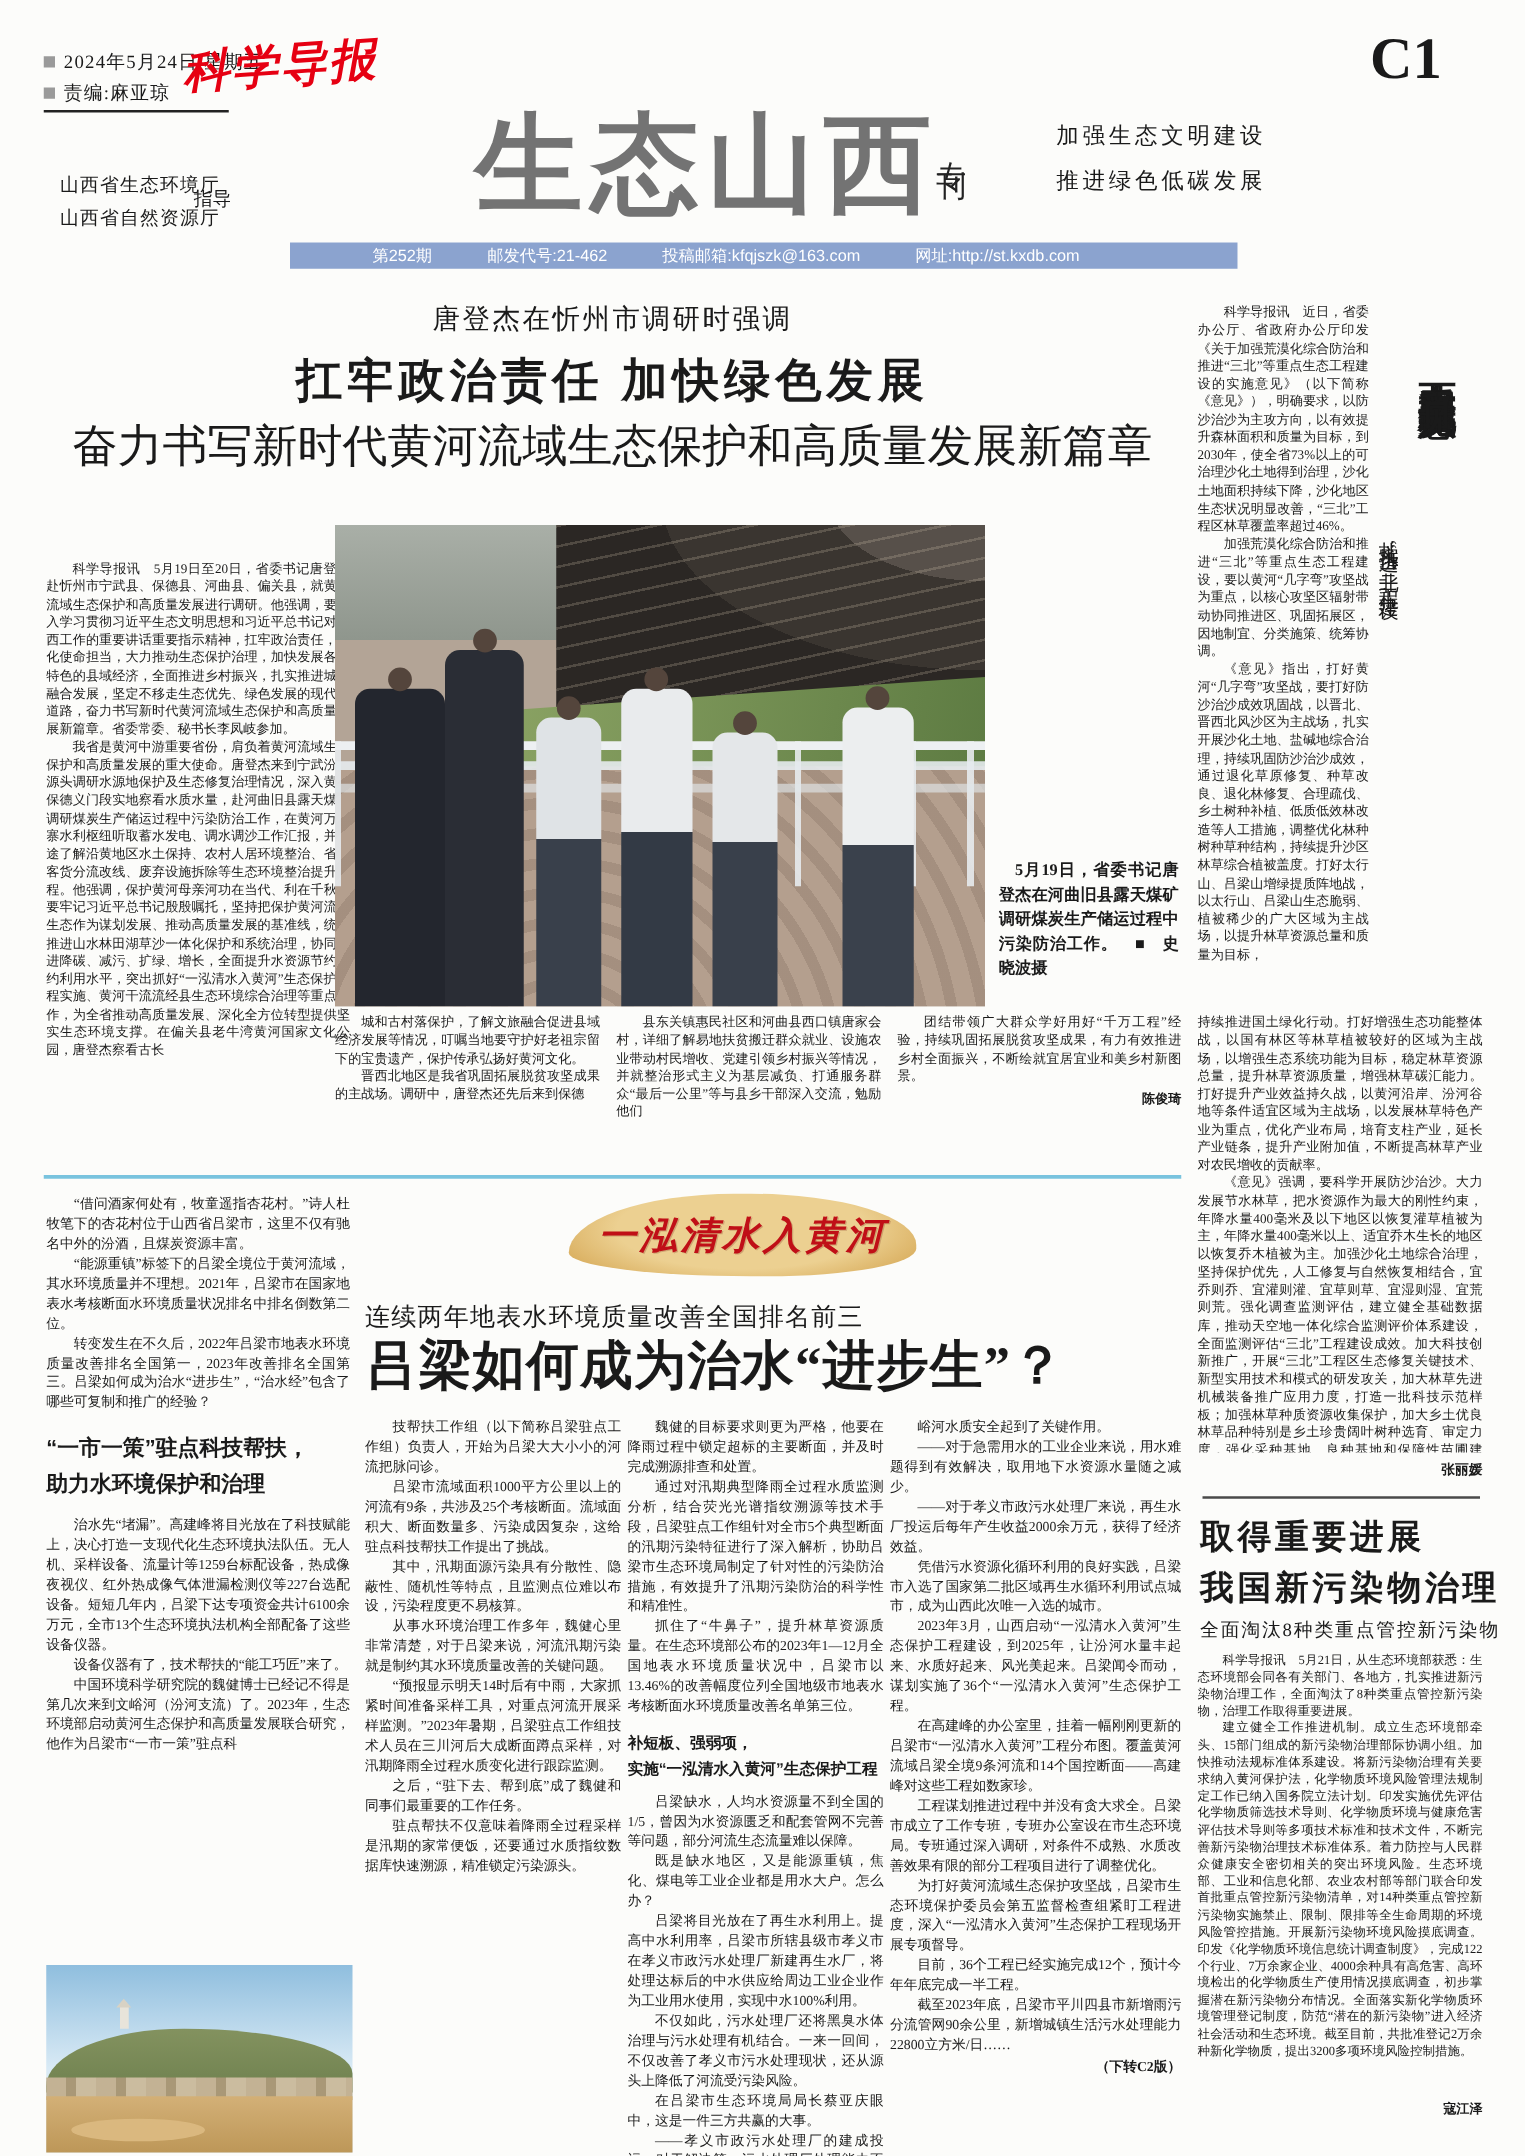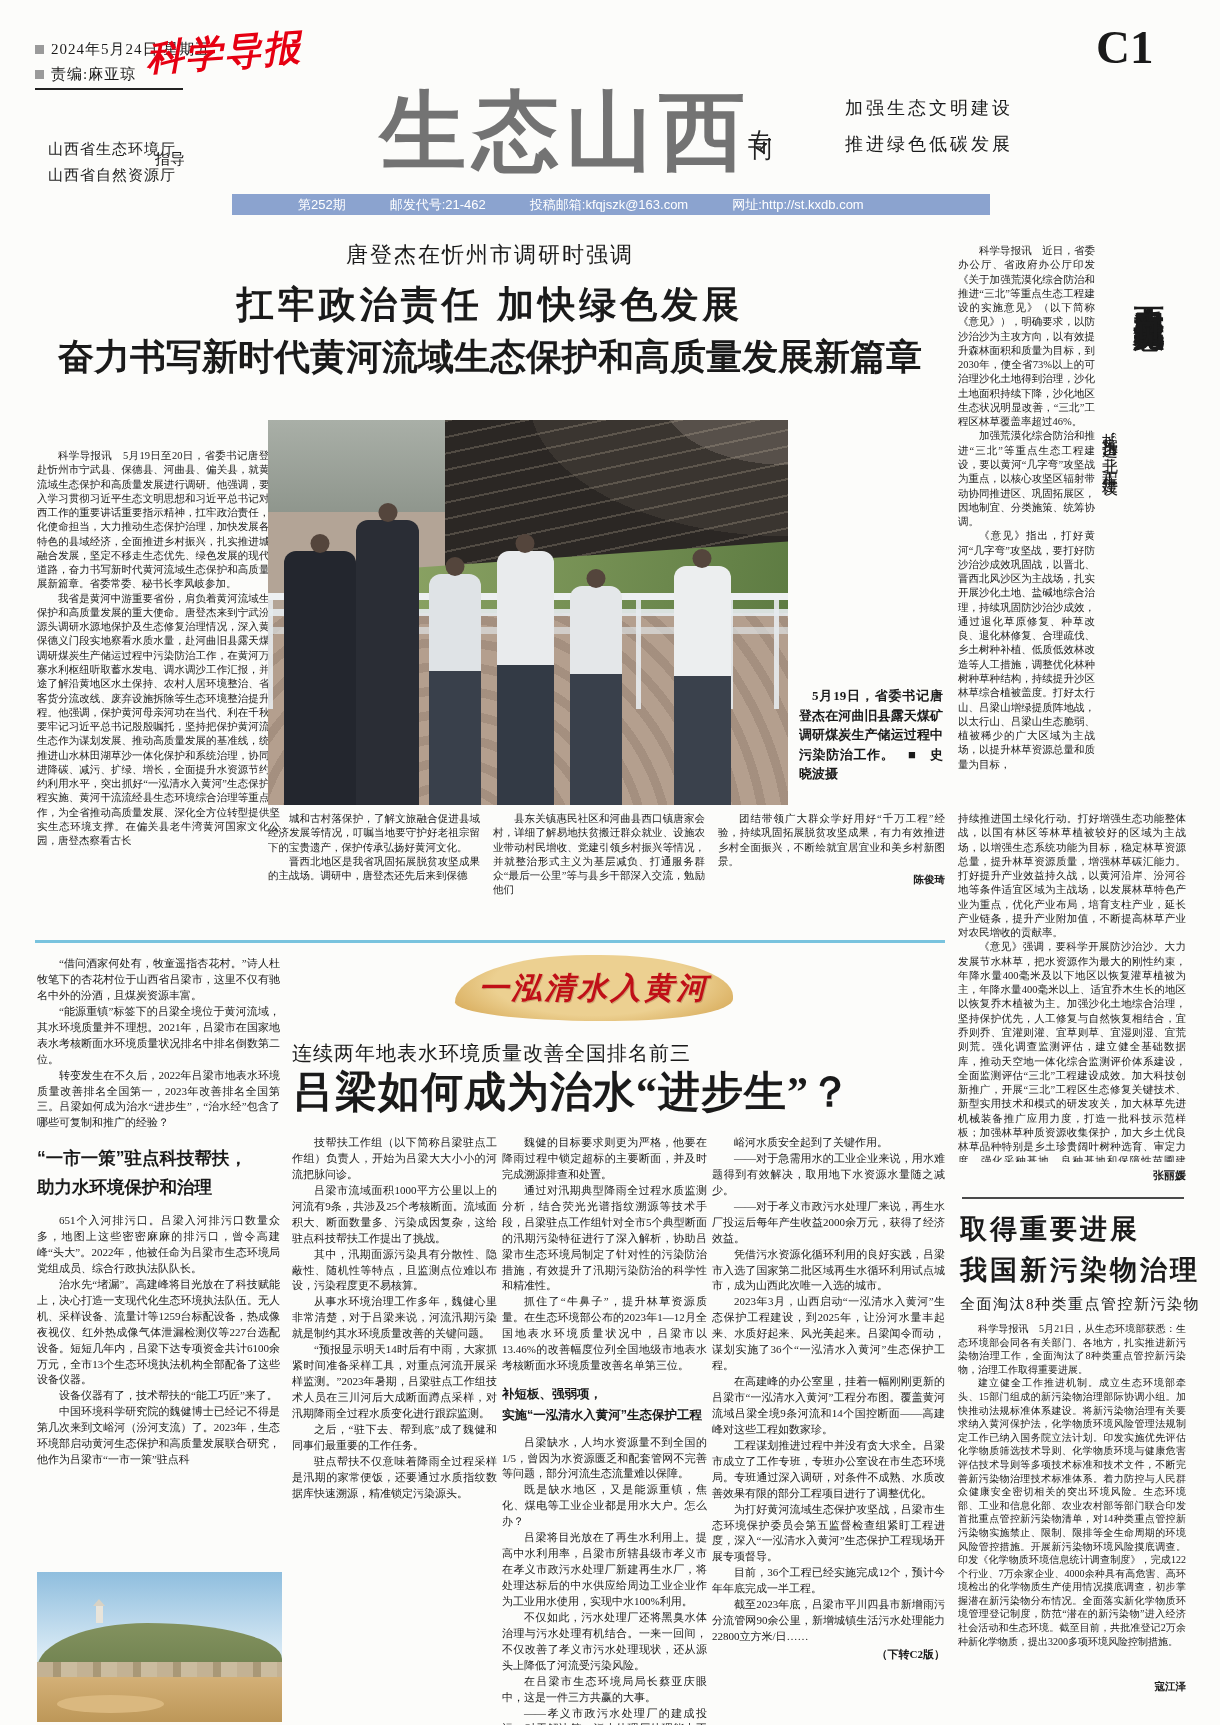--- a/index.html
+++ b/index.html
@@ -26,21 +26,21 @@
   #mh-slogan{left:845px;top:90px;font-size:18px;line-height:2.0;letter-spacing:3px;}
   #mh-code{left:1096px;top:20px;font-size:47px;font-weight:bold;}
   #mh-bar{left:232px;top:194px;width:758px;height:21px;background:#8ba3cf;color:#fff;
           font-size:13px;font-family:"Liberation Sans",sans-serif;display:flex;
           align-items:center;gap:44px;padding-left:66px;box-sizing:border-box;white-space:nowrap;}
 
   
   #la-kicker{left:35px;top:240px;width:910px;text-align:center;font-size:22px;letter-spacing:2px;}
   #la-h1{left:35px;top:280px;width:910px;text-align:center;font-size:37px;font-weight:bold;
          font-family:"Liberation Sans",sans-serif;letter-spacing:4px;}
-  #la-h2{left:35px;top:333px;width:910px;text-align:center;font-size:36px;font-weight:bold;
+  #la-h2{left:35px;top:333px;width:910px;text-align:center;font-size:36px;font-weight:normal;
          font-family:"Liberation Sans",sans-serif;letter-spacing:0px;}
   #la-col1{left:37px;top:449px;width:243px;height:489px;}
   #la-caption{left:799px;top:686px;width:144px;height:120px;font-size:13px;line-height:1.5;
               font-weight:bold;text-align:justify;text-indent:1em;}
   #la-colA{left:268px;top:812px;width:212px;height:122px;}
   #la-colB{left:493px;top:812px;width:212px;height:122px;}
   #la-colC{left:718px;top:812px;width:227px;height:122px;}
   #divider-cyan{left:35px;top:940px;width:910px;height:3px;background:#79c3de;}
 
   
@@ -228,21 +228,20 @@
     <div>
         <p class="para">“借问酒家何处有，牧童遥指杏花村。”诗人杜牧笔下的杏花村位于山西省吕梁市，这里不仅有驰名中外的汾酒，且煤炭资源丰富。</p>
         <p class="para">“能源重镇”标签下的吕梁全境位于黄河流域，其水环境质量并不理想。2021年，吕梁市在国家地表水考核断面水环境质量状况排名中排名倒数第二位。</p>
         <p class="para">转变发生在不久后，2022年吕梁市地表水环境质量改善排名全国第一，2023年改善排名全国第三。吕梁如何成为治水“进步生”，“治水经”包含了哪些可复制和推广的经验？</p>
       </div>
     <div class="subhead1">
       <div>“一市一策”驻点科技帮扶，</div>
       <div>助力水环境保护和治理</div>
     </div>
     <div>
-        <p class="para">651个入河排污口。吕梁入河排污口数量众多，地图上这些密密麻麻的排污口，曾令高建峰“头大”。2022年，他被任命为吕梁市生态环境局党组成员、综合行政执法队队长。</p>
         <p class="para">治水先“堵漏”。高建峰将目光放在了科技赋能上，决心打造一支现代化生态环境执法队伍。无人机、采样设备、流量计等1259台标配设备，热成像夜视仪、红外热成像气体泄漏检测仪等227台选配设备。短短几年内，吕梁下达专项资金共计6100余万元，全市13个生态环境执法机构全部配备了这些设备仪器。</p>
         <p class="para">设备仪器有了，技术帮扶的“能工巧匠”来了。</p>
         <p class="para">中国环境科学研究院的魏健博士已经记不得是第几次来到文峪河（汾河支流）了。2023年，生态环境部启动黄河生态保护和高质量发展联合研究，他作为吕梁市“一市一策”驻点科</p>
       </div>
   </div>
 
   <div class="abs clip body-md" id="lu-col2">
       <p class="para">技帮扶工作组（以下简称吕梁驻点工作组）负责人，开始为吕梁大大小小的河流把脉问诊。</p>
       <p class="para">吕梁市流域面积1000平方公里以上的河流有9条，共涉及25个考核断面。流域面积大、断面数量多、污染成因复杂，这给驻点科技帮扶工作提出了挑战。</p>
       <p class="para">其中，汛期面源污染具有分散性、隐蔽性、随机性等特点，且监测点位难以布设，污染程度更不易核算。</p>

